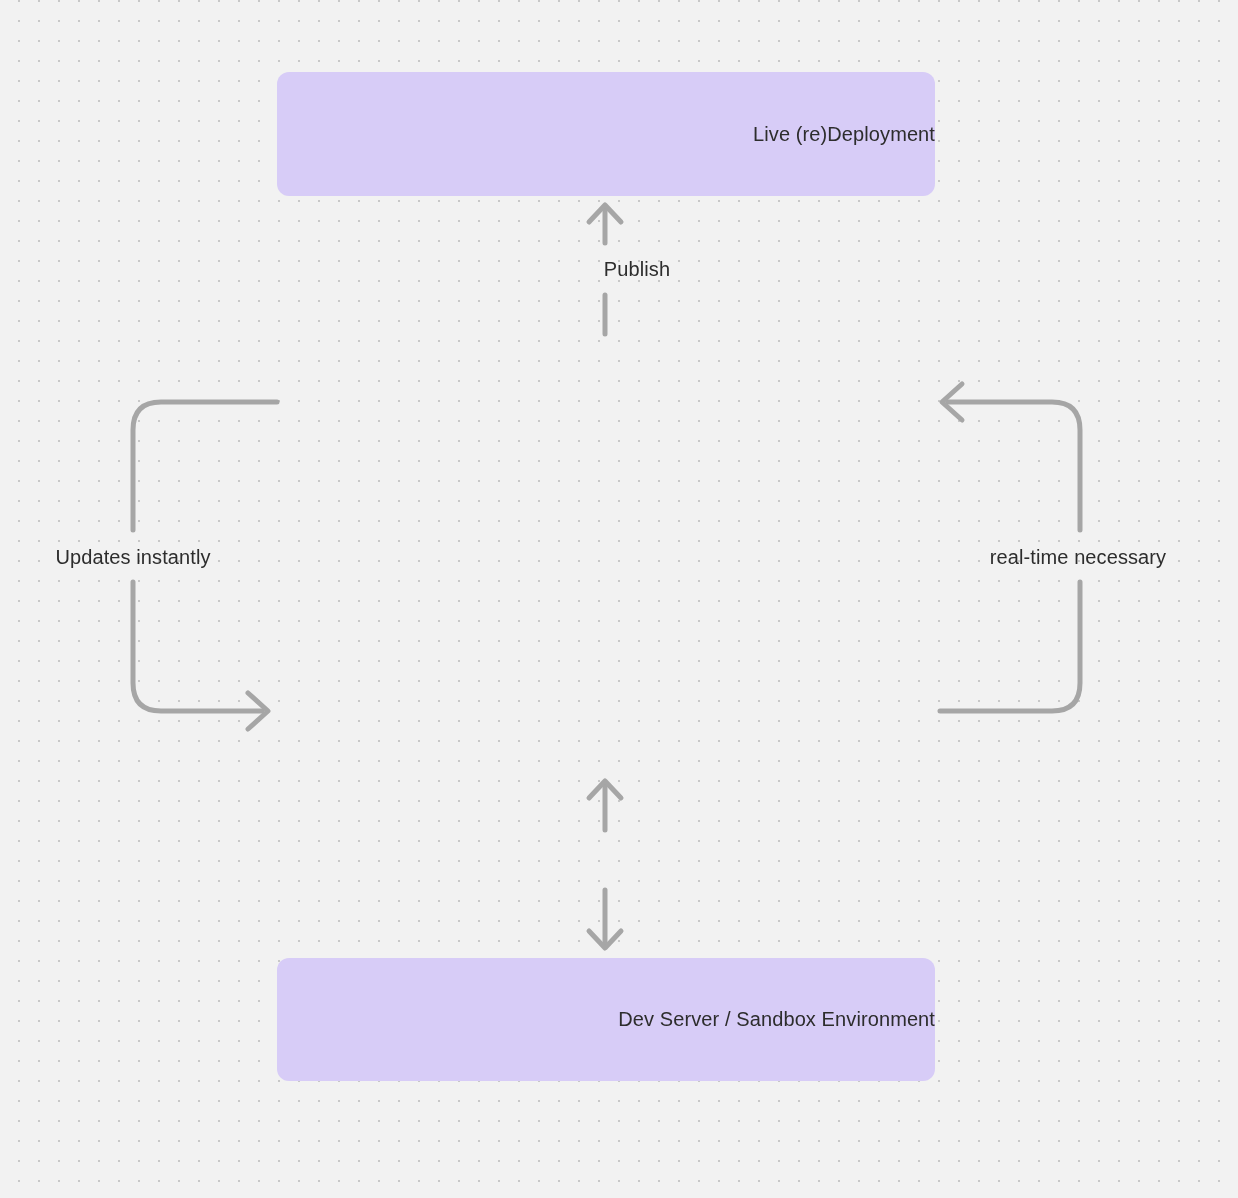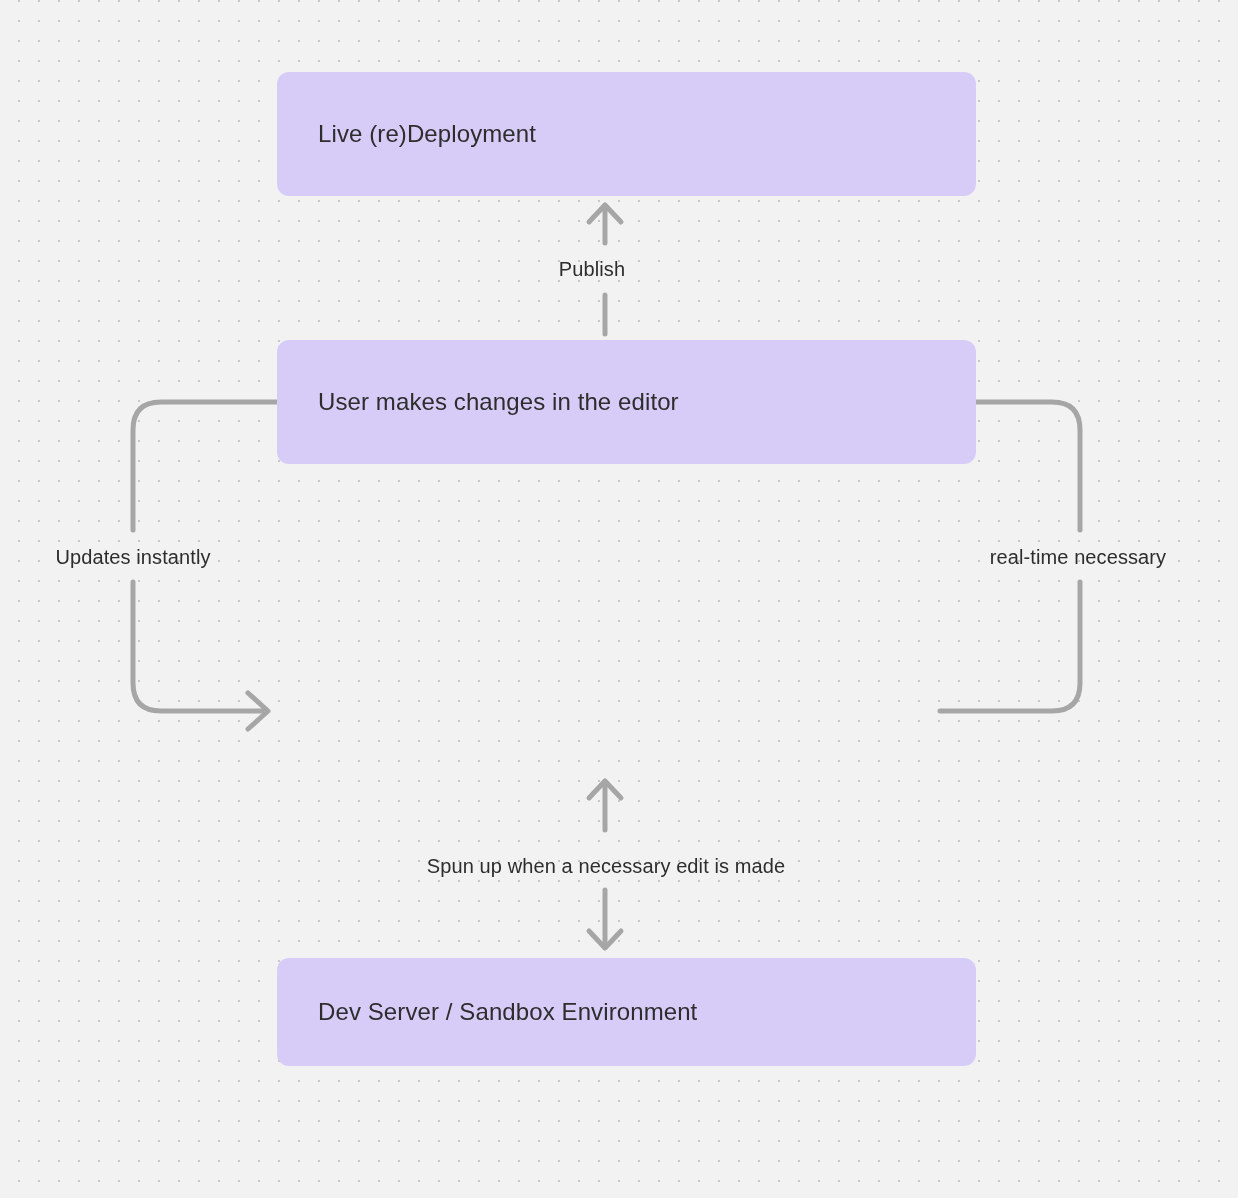--- a/index.html
+++ b/index.html
@@ -20,29 +20,28 @@
   }
   .node {
     position: absolute;
     left: 277px;
     width: 658px;
     height: 124px;
     background: var(--node-fill, #d7ccf7);
     border-radius: 12px;
     display: flex;
     align-items: center;
-    justify-content: flex-start;
-    font-size: 24px;
+    justify-content: flex-end;
+    font-size: 20px;
     letter-spacing: 0.1px;
-    padding-left: 41px;
   }
   #node-live     { top: 72px; }
   #node-editor   { top: 340px; }
   #node-preview  { top: 648px; }
-  #node-dev      { top: 958px; height: 108px; }
+  #node-dev      { top: 958px; height: 123px; }
 
   .edges {
     position: absolute;
     left: 0;
     top: 0;
     width: 1238px;
     height: 1198px;
   }
   .edges path {
     fill: none;
@@ -51,21 +50,21 @@
     stroke-linecap: round;
     stroke-linejoin: round;
   }
   .edge-label {
     position: absolute;
     transform: translate(-50%, -50%);
     font-size: 20px;
     white-space: nowrap;
     letter-spacing: 0.1px;
   }
-  #label-publish  { left: 592px;  top: 269px; }
+  #label-publish  { left: 637px;  top: 269px; }
   #label-updates  { left: 133px;  top: 557px; }
   #label-feedback { left: 1078px; top: 557px; }
   #label-spunup   { left: 606px;  top: 866px; }
 </style>
 </head>
 <body>
 
 <div class="canvas">
 
   <svg class="edges" viewBox="0 0 1238 1198" xmlns="http://www.w3.org/2000/svg">
@@ -93,30 +92,26 @@
       <path d="M589 798 L605 781 L621 798"></path>
       <path d="M605 890 L605 944"></path>
       <path d="M589 931 L605 948 L621 931"></path>
     </g>
   </svg>
 
   <div class="node" id="node-live">
     <span>Live (re)Deployment</span>
   </div>
 
-  <div class="node" id="node-editor">
-    <span>User makes changes in the editor</span>
-  </div>
 
 
   <div class="node" id="node-dev">
     <span>Dev Server / Sandbox Environment</span>
   </div>
 
   <div class="edge-label" id="label-publish">Publish</div>
 
   <div class="edge-label" id="label-updates">Updates instantly</div>
 
   <div class="edge-label" id="label-feedback">real-time necessary</div>
 
-  <div class="edge-label" id="label-spunup">Spun up when a necessary edit is made</div>
 
 </div>
 
 </body></html>

